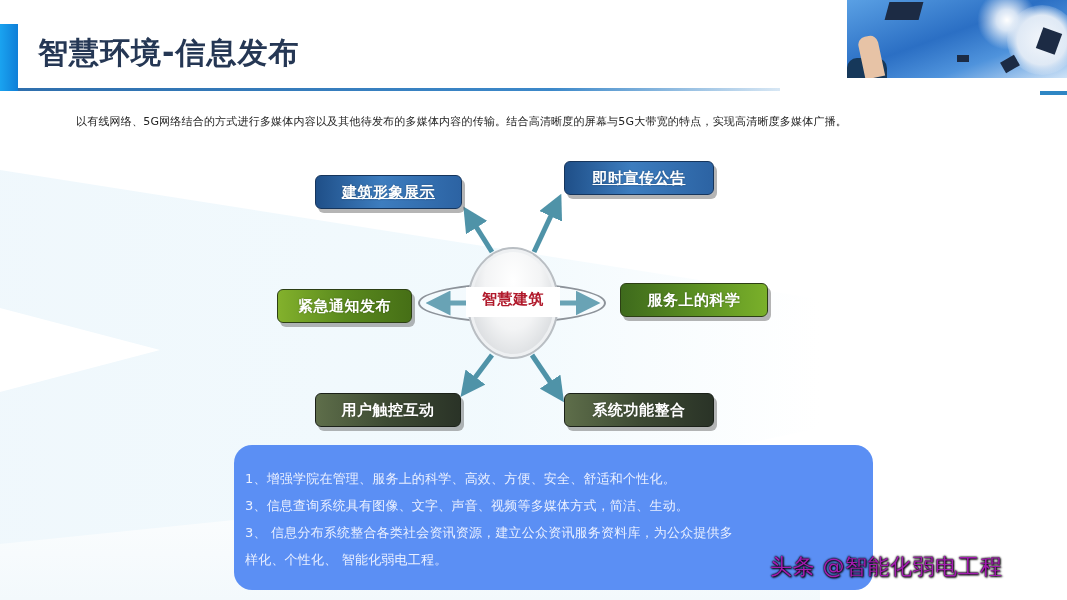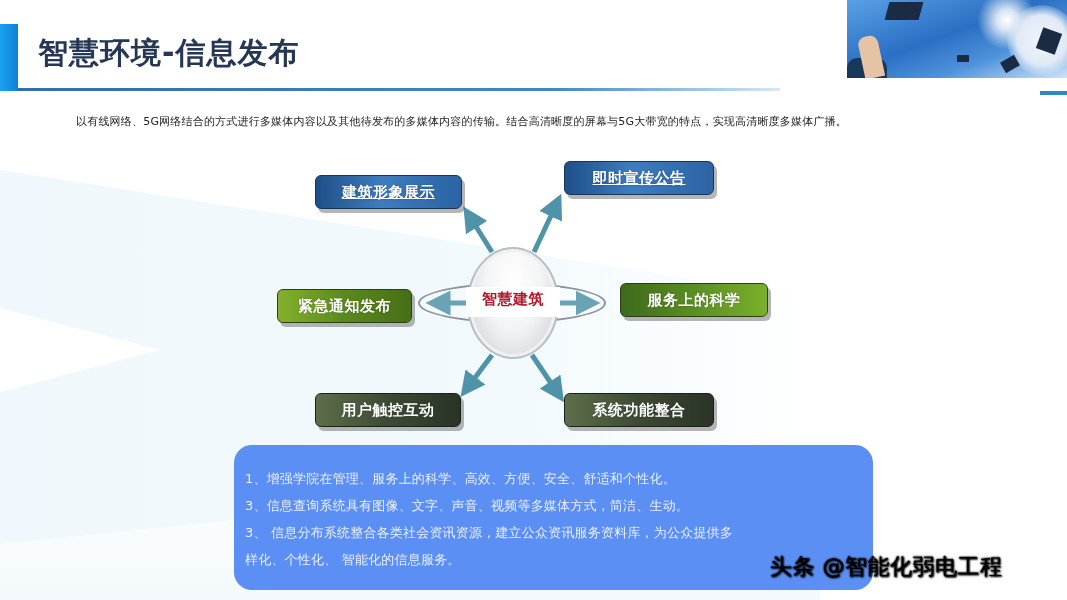--- a/index.html
+++ b/index.html
@@ -57,21 +57,21 @@
   .hub-label-band { position: absolute; left: 466px; top: 287px; width: 94px; height: 30px; background: #ffffff; }
   .hub-label { position: absolute; left: 466px; top: 290px; width: 94px; text-align: center;
                font-size: 15px; font-weight: bold; color: #b0182a; letter-spacing: 0.5px; }
 
   svg.arrows { position: absolute; left: 0; top: 0; width: 1067px; height: 600px; pointer-events: none; }
 
   .benefits { position: absolute; left: 234px; top: 445px; width: 639px; height: 145px;
               background: #5b8ff4; border-radius: 18px; padding: 20px 10px 0 11px; }
   .benefit { font-size: 13px; color: #e9efff; line-height: 27px; letter-spacing: 0.2px; }
 
-  .watermark { position: absolute; left: 770px; top: 552px; font-size: 22px; color: #000000;
+  .watermark { position: absolute; left: 770px; top: 552px; font-size: 22px; color: #a21caf;
                text-shadow: 0 0 2px #000, 0 0 2px #000, 1px 1px 2px #000; letter-spacing: 0.5px; }
 </style>
 </head>
 <body>
 
 <div class="bg-shape bg-a"></div>
 <div class="bg-shape bg-b"></div>
 <div class="bg-shape bg-c"></div>
 
 <div class="title-bar"></div>
@@ -129,16 +129,16 @@
   <span>用户触控互动</span>
 </div>
 <div class="node dark" style="left:564px; top:393px; width:150px;">
   <span>系统功能整合</span>
 </div>
 
 <div class="benefits">
   <div class="benefit">1、增强学院在管理、服务上的科学、高效、方便、安全、舒适和个性化。</div>
   <div class="benefit">3、信息查询系统具有图像、文字、声音、视频等多媒体方式，简洁、生动。</div>
   <div class="benefit">3、 信息分布系统整合各类社会资讯资源，建立公众资讯服务资料库，为公众提供多</div>
-  <div class="benefit">样化、个性化、 智能化的信息服务。</div>
+  <div class="benefit">样化、个性化、 智能化弱电工程。</div>
 </div>
 
 <div class="watermark">头条 @智能化弱电工程</div>
 
 </body></html>

